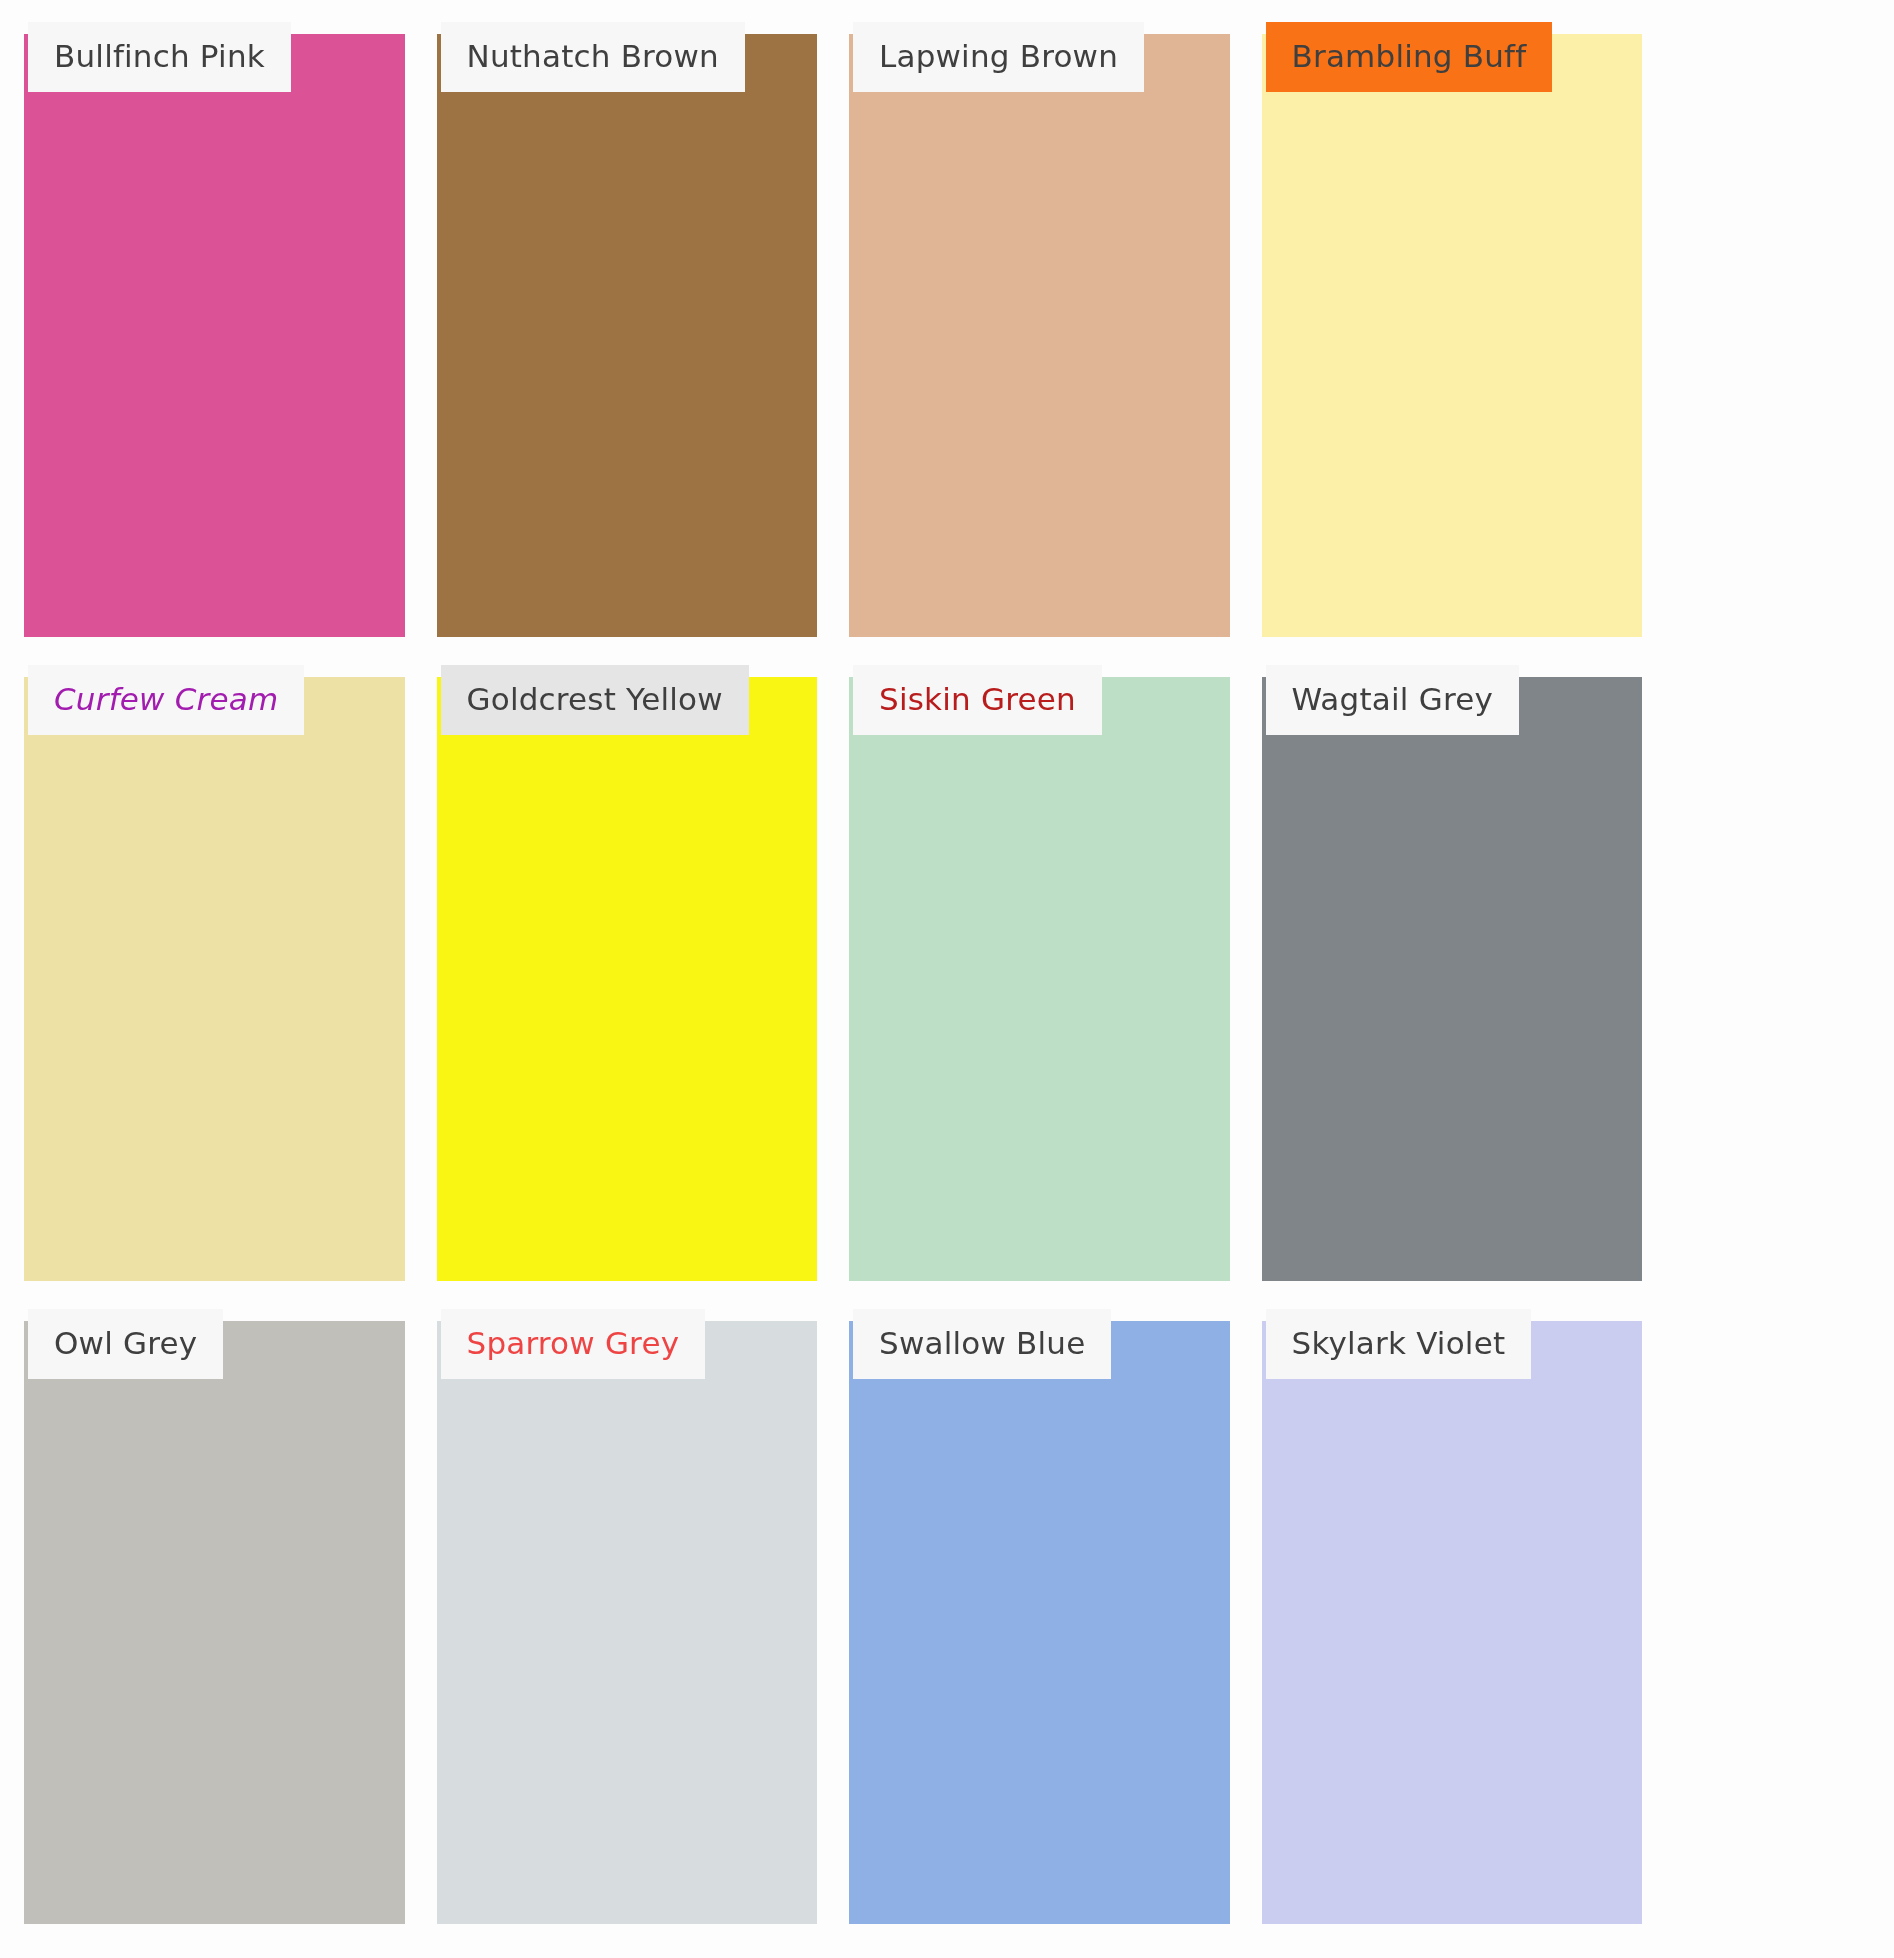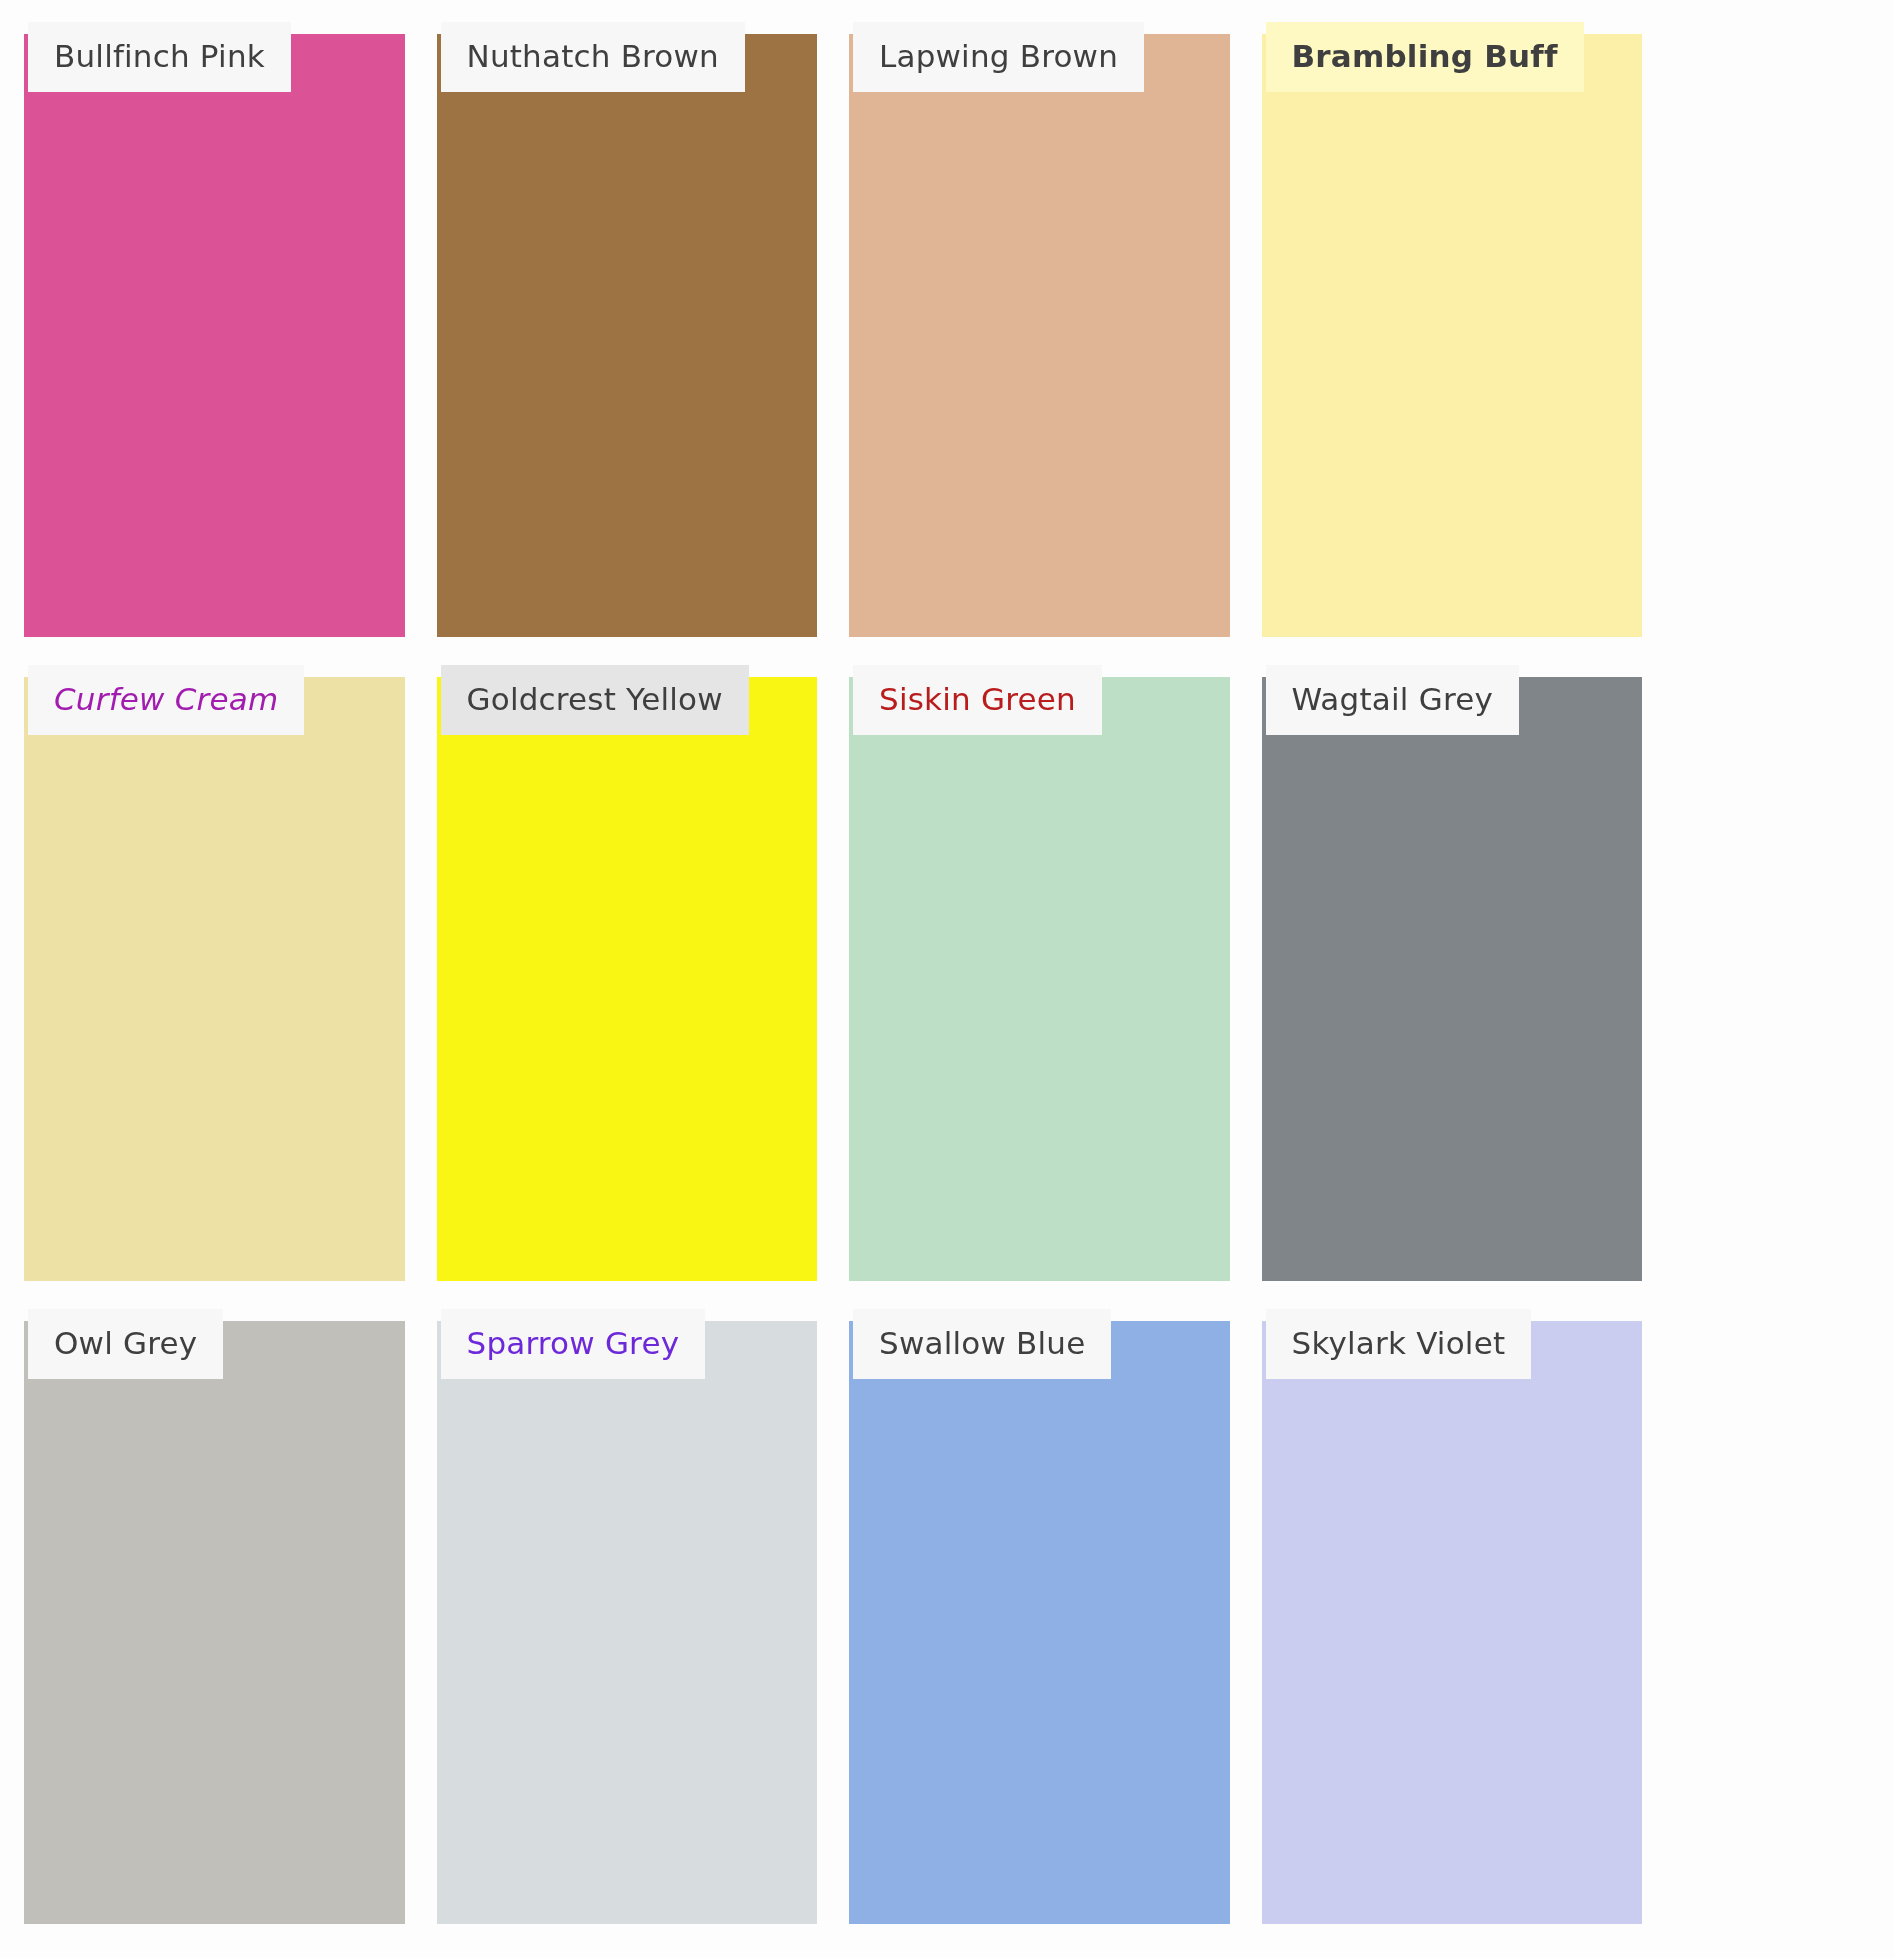--- a/index.html
+++ b/index.html
@@ -69,21 +69,21 @@
     <div class="swatch-label" style="background: rgb(247, 247, 247); color: rgb(63, 63, 63);">Nuthatch Brown</div>
   </div>
 
   <div class="swatch-card">
     <div class="swatch-color" style="background: rgb(223, 181, 149);"></div>
     <div class="swatch-label" style="background: rgb(247, 247, 247); color: rgb(63, 63, 63);">Lapwing Brown</div>
   </div>
 
   <div class="swatch-card">
     <div class="swatch-color" style="background: rgb(252, 240, 168);"></div>
-    <div class="swatch-label" style="background: #fef9c3; color: rgb(63, 63, 63); font-weight: bold;">Brambling Buff</div>
+    <div class="swatch-label" style="background: #f97316; color: rgb(63, 63, 63);">Brambling Buff</div>
   </div>
 
   <div class="swatch-card">
     <div class="swatch-color" style="background: rgb(237, 225, 166);"></div>
     <div class="swatch-label" style="background: rgb(247, 247, 247); color: #a21caf; font-style: italic;">Curfew Cream</div>
   </div>
 
   <div class="swatch-card">
     <div class="swatch-color" style="background: rgb(250, 246, 19);"></div>
     <div class="swatch-label" style="background: #e5e5e5; color: rgb(63, 63, 63);">Goldcrest Yellow</div>
@@ -99,21 +99,21 @@
     <div class="swatch-label" style="background: rgb(247, 247, 247); color: rgb(63, 63, 63);">Wagtail Grey</div>
   </div>
 
   <div class="swatch-card">
     <div class="swatch-color" style="background: rgb(192, 191, 185);"></div>
     <div class="swatch-label" style="background: rgb(247, 247, 247); color: rgb(63, 63, 63);">Owl Grey</div>
   </div>
 
   <div class="swatch-card">
     <div class="swatch-color" style="background: rgb(215, 221, 223);"></div>
-    <div class="swatch-label" style="background: rgb(247, 247, 247); color: #6d28d9;">Sparrow Grey</div>
+    <div class="swatch-label" style="background: rgb(247, 247, 247); color: #ef4444;">Sparrow Grey</div>
   </div>
 
   <div class="swatch-card">
     <div class="swatch-color" style="background: rgb(142, 176, 229);"></div>
     <div class="swatch-label" style="background: rgb(247, 247, 247); color: rgb(63, 63, 63);">Swallow Blue</div>
   </div>
 
   <div class="swatch-card">
     <div class="swatch-color" style="background: rgb(202, 205, 240);"></div>
     <div class="swatch-label" style="background: rgb(247, 247, 247); color: rgb(63, 63, 63);">Skylark Violet</div>

